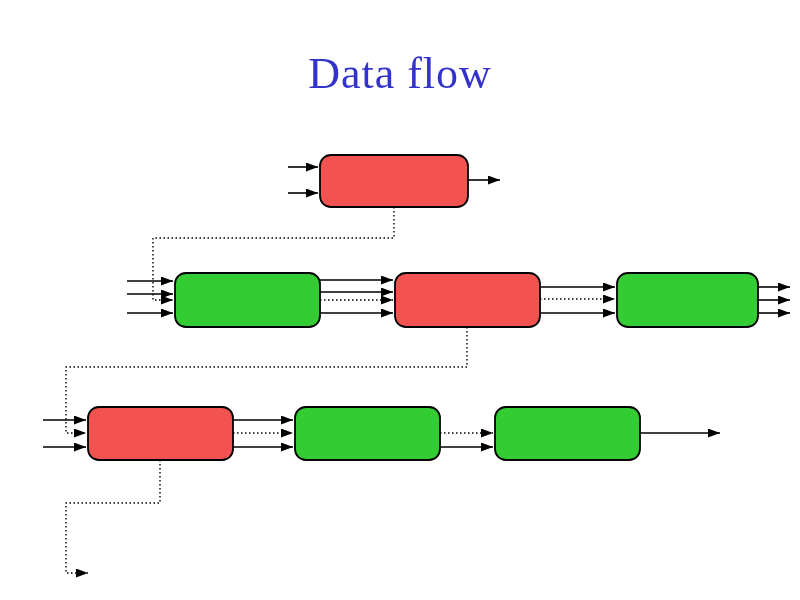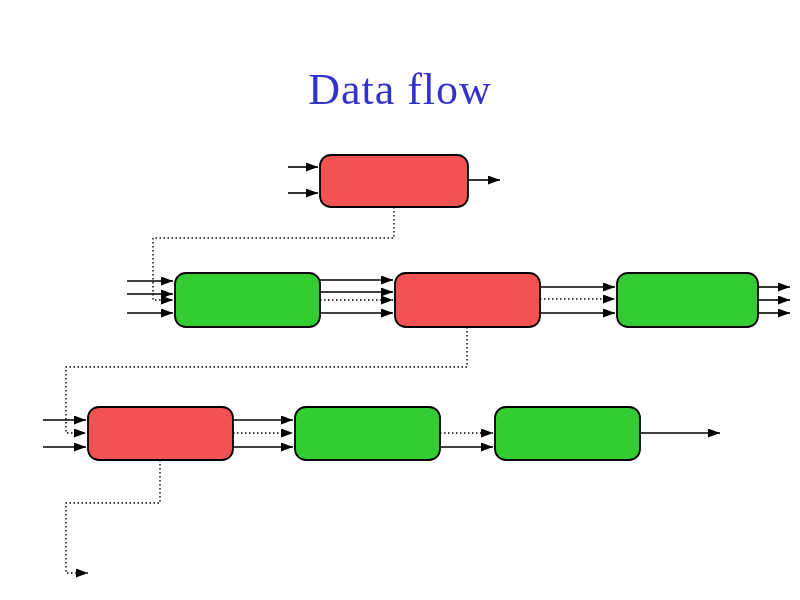--- a/index.html
+++ b/index.html
@@ -5,21 +5,21 @@
   html,body{margin:0;padding:0;}
   .slide{
     position:relative;
     width:800px;height:600px;
     background:#ffffff;
     overflow:hidden;
     font-family:"Liberation Serif", serif;
   }
   .slide-title{
     position:absolute;
-    top:64px;left:0;width:100%;
+    top:48px;left:0;width:100%;
     margin:0;
     text-align:center;
     font-size:44px;
     font-weight:normal;
     letter-spacing:1px;
   }
   #diagram{position:absolute;left:0;top:0;}
 </style>
 </head>
 <body>

